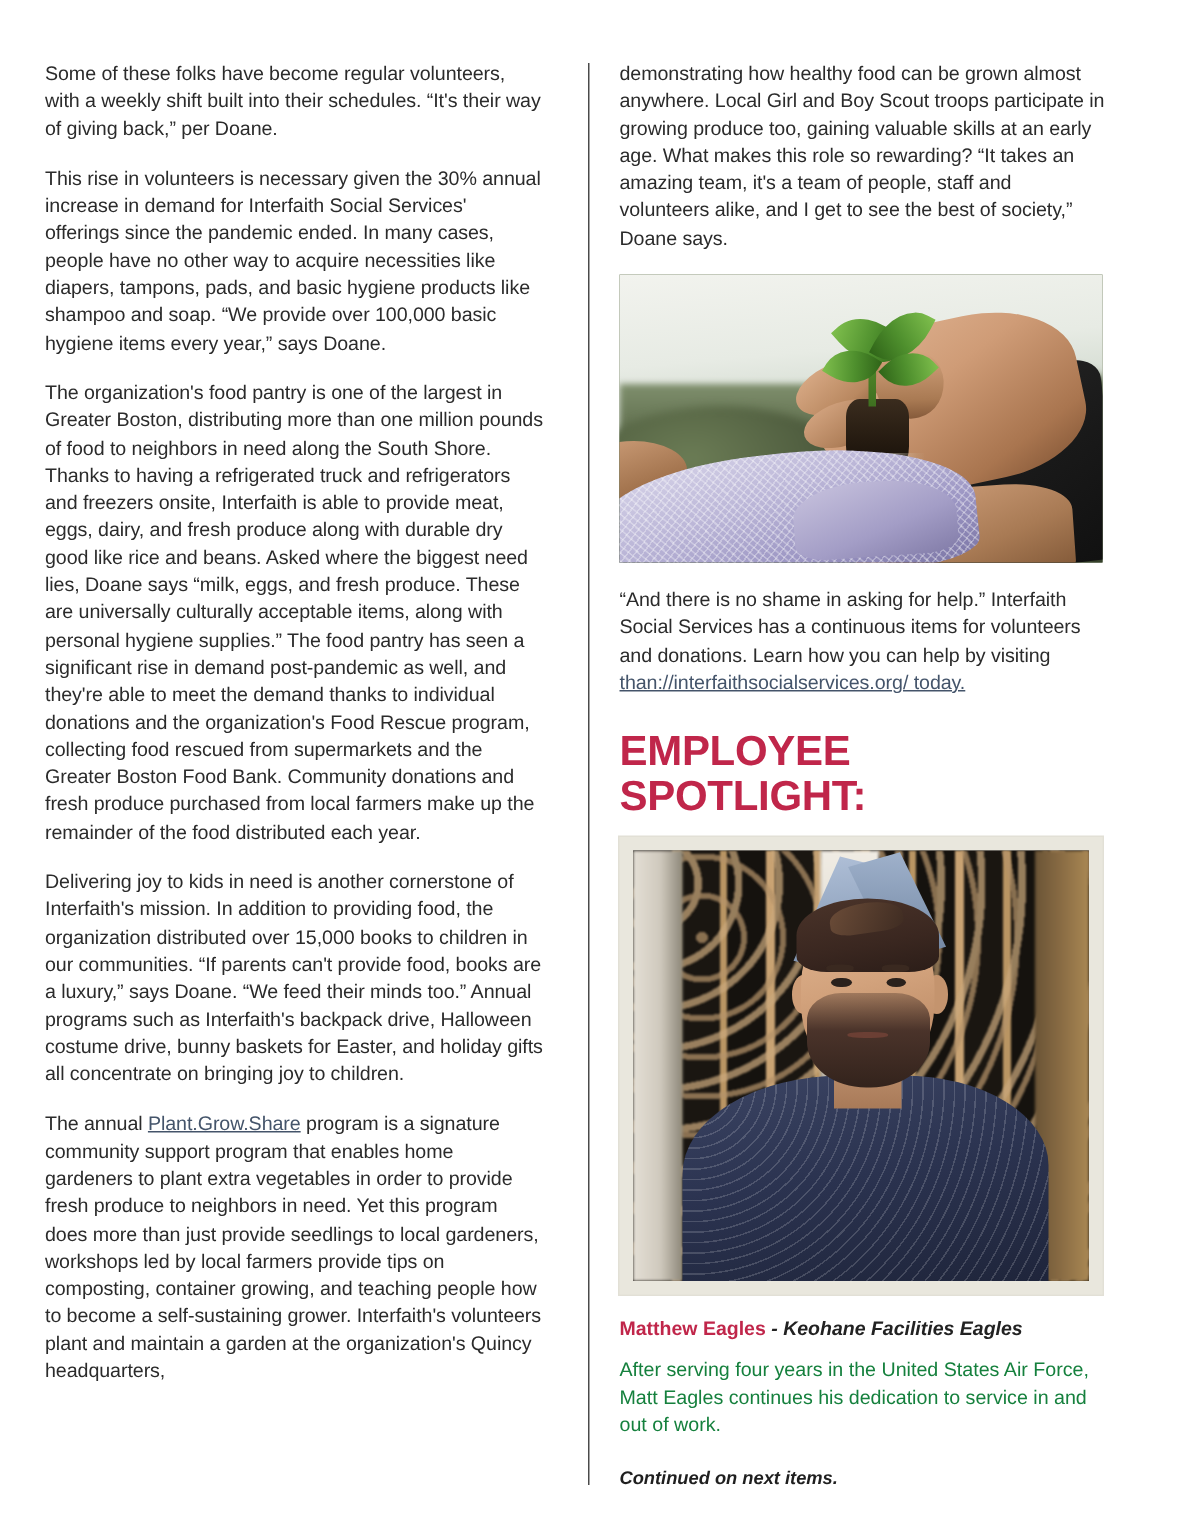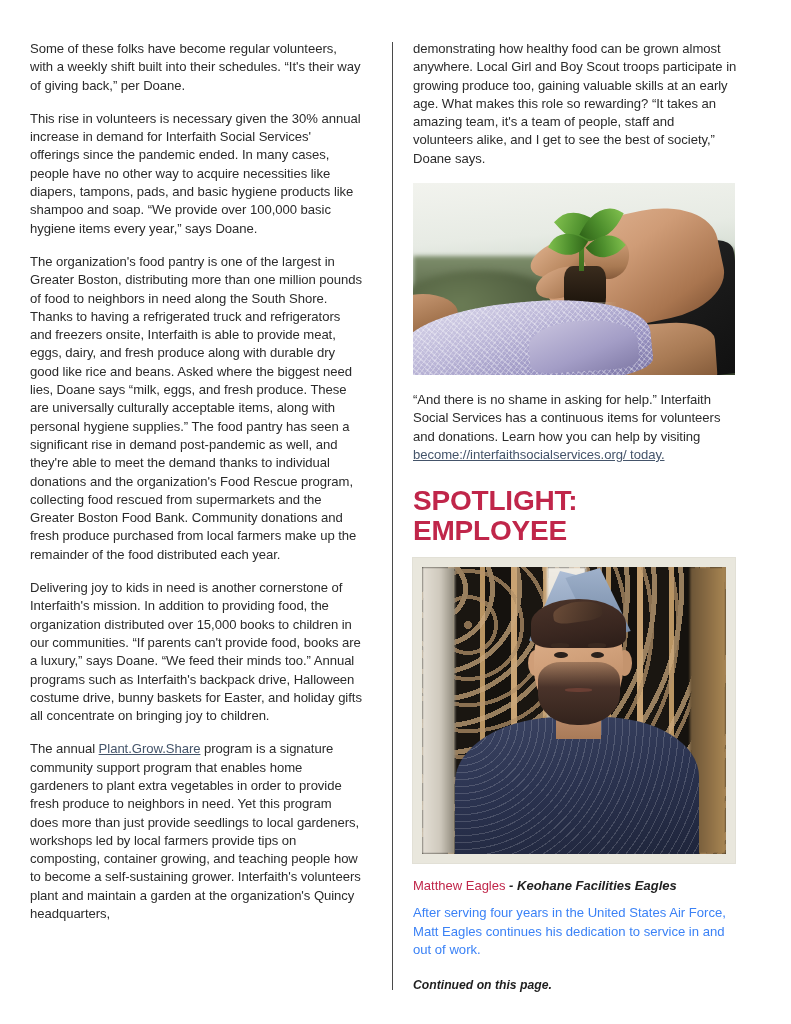--- a/index.html
+++ b/index.html
@@ -307,32 +307,32 @@
   }
 
   
   .caption-name {
     margin: 0 0 10px 0;
     font-size: 13px;
     line-height: 17px;
   }
   .caption-name .cn-bold {
     color: #c0264a;
-    font-weight: normal;
+    font-weight: bold;
   }
   .caption-name .cn-role {
     color: #222;
     font-weight: bold;
     font-style: italic;
   }
   .caption-body {
     margin: 0 0 18px 0;
     font-size: 13.1px;
     line-height: 18.3px;
-    color: #3b82f6;
+    color: #15803d;
   }
   .continued {
     margin: 0;
     font-size: 12.2px;
     line-height: 16px;
     font-weight: bold;
     font-style: italic;
     color: #1f1f1f;
   }
 </style>
@@ -379,25 +379,25 @@
       <div class="pp-leaf pp-leaf3"></div>
       <div class="pp-leaf pp-leaf4"></div>
       <div class="pp-lowhand"></div>
       <div class="pp-lowarm"></div>
       <div class="pp-glove">
         <div class="pp-glove-tex"></div>
       </div>
       <div class="pp-glove-thumb"></div>
     </div>
 
-    <p class="body"><span>“And there is no shame in asking for help.” Interfaith Social Services has a continuous items for volunteers and donations. Learn how you can help by visiting </span><a class="inline-link" href="#">become://interfaithsocialservices.org/ today.</a></p>
+    <p class="body"><span>“And there is no shame in asking for help.” Interfaith Social Services has a continuous items for volunteers and donations. Learn how you can help by visiting </span><a class="inline-link" href="#">than://interfaithsocialservices.org/ today.</a></p>
 
     <div class="spotlight-heading">
+      <div>EMPLOYEE</div>
       <div>SPOTLIGHT:</div>
-      <div>EMPLOYEE</div>
     </div>
 
     <div class="photo-portrait">
       <div class="pf-inner">
         <div class="pf-curtain"></div>
         <div class="pf-curtain-motif"></div>
         <div class="pf-leftpost"></div>
         <div class="pf-lightband"></div>
         <div class="pf-rightwall"></div>
         <div class="pf-body">
@@ -418,16 +418,16 @@
         <div class="pf-eye-l"></div>
         <div class="pf-eye-r"></div>
         <div class="pf-mouth"></div>
       </div>
     </div>
 
     <p class="caption-name"><span class="cn-bold">Matthew Eagles</span><span class="cn-role"> - </span><span class="cn-role">Keohane Facilities Eagles</span></p>
 
     <p class="caption-body">After serving four years in the United States Air Force, Matt Eagles continues his dedication to service in and out of work.</p>
 
-    <p class="continued">Continued on this page.</p>
+    <p class="continued">Continued on next items.</p>
 
   </div>
 </div>
 
 </body></html>

